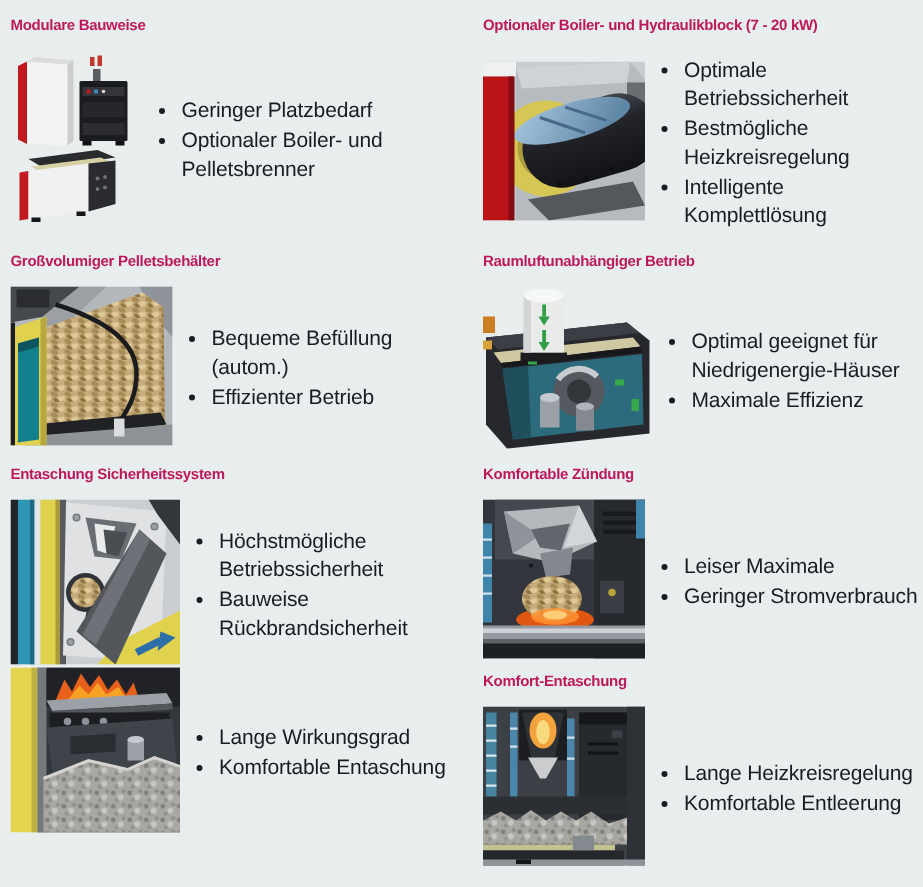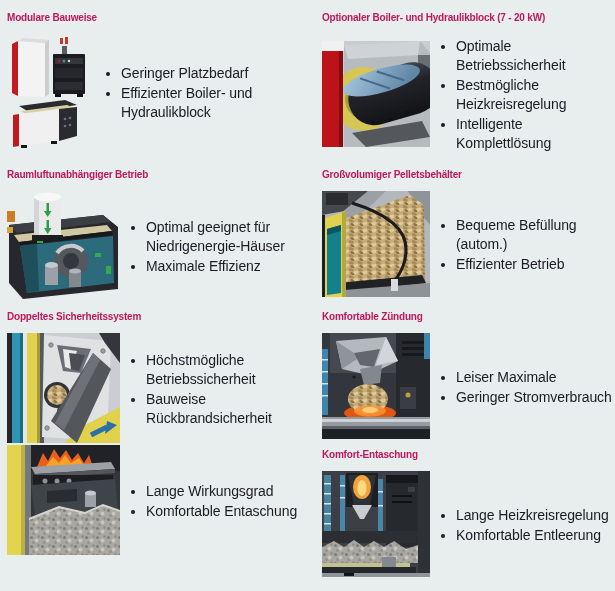--- a/index.html
+++ b/index.html
@@ -98,21 +98,21 @@
           <circle cx="58" cy="85" r="1.3" fill="#6f7277"></circle>
           <circle cx="63" cy="84" r="1.3" fill="#6f7277"></circle>
           <circle cx="58" cy="92" r="1.3" fill="#6f7277"></circle>
           <circle cx="63" cy="91" r="1.3" fill="#6f7277"></circle>
           <rect x="14" y="111" width="6" height="3" fill="#15161a"></rect>
           <rect x="44" y="107" width="6" height="3" fill="#15161a"></rect>
         </svg>
       </div>
       <ul class="bullets tight">
         <li>Geringer Platzbedarf</li>
-        <li>Effizienter Boiler- und Hydraulikblock</li>
+        <li>Optionaler Boiler- und Pelletsbrenner</li>
       </ul>
     </div>
   </section>
 
   <section class="feature">
     <h3>Optionaler Boiler- und Hydraulikblock (7 - 20 kW)</h3>
     <div class="row">
       <div class="imgbox">
         <svg width="108" height="106" viewBox="0 0 108 106">
           <rect width="108" height="106" fill="#c9cdd1"></rect>
@@ -132,20 +132,49 @@
           <polygon points="30,92 100,80 108,96 44,106" fill="#54575c"></polygon>
           <rect x="0" y="0" width="22" height="10" fill="#eef0f2"></rect>
           <polygon points="0,10 20,10 20,106 0,106" fill="#bb1318"></polygon>
           <rect x="17" y="10" width="4" height="96" fill="#840b10"></rect>
         </svg>
       </div>
       <ul class="bullets">
         <li>Optimale Betriebssicherheit</li>
         <li>Bestmögliche Heizkreisregelung</li>
         <li>Intelligente Komplettlösung</li>
+      </ul>
+    </div>
+  </section>
+
+  <section class="feature">
+    <h3>Großvolumiger Pelletsbehälter</h3>
+    <div class="row">
+      <div class="imgbox">
+        <svg width="108" height="106" viewBox="0 0 108 106">
+          <rect width="108" height="106" fill="#b3b8bd"></rect>
+          <polygon points="0,0 46,0 34,18 0,24" fill="#45484d"></polygon>
+          <rect x="4" y="2" width="22" height="12" fill="#2a2c30"></rect>
+          <polygon points="46,0 64,0 28,34 14,26" fill="#9ba0a5"></polygon>
+          <polygon points="86,0 108,0 108,34 94,16" fill="#8f949a"></polygon>
+          <polygon points="16,30 88,4 102,14 103,94 20,98" fill="url(#pel)"></polygon>
+          <polygon points="16,92 100,84 104,92 22,102" fill="#202226"></polygon>
+          <polygon points="10,100 108,92 108,106 10,106" fill="#8e9398"></polygon>
+          <path d="M30,12 C56,20 84,34 84,58 C84,76 76,84 72,92" fill="none" stroke="#1a1b1d" stroke-width="3"></path>
+          <rect x="69" y="88" width="7" height="12" fill="#dadbdc"></rect>
+          <polygon points="0,28 24,20 24,106 0,106" fill="#e0d14e"></polygon>
+          <polygon points="20,22 24,20 24,106 20,106" fill="#b6a83e"></polygon>
+          <polygon points="5,38 19,34 19,102 5,104" fill="#13808d"></polygon>
+          <polygon points="5,38 19,34 19,40 5,44" fill="#0d5560"></polygon>
+          <rect x="0" y="24" width="3" height="82" fill="#1d1e20"></rect>
+        </svg>
+      </div>
+      <ul class="bullets">
+        <li>Bequeme Befüllung (autom.)</li>
+        <li>Effizienter Betrieb</li>
       </ul>
     </div>
   </section>
 
   <section class="feature">
     <h3>Raumluftunabhängiger Betrieb</h3>
     <div class="row">
       <div class="imgbox">
         <svg width="113" height="110" viewBox="0 0 113 110">
           <polygon points="2,34 96,24 111,36 111,98 16,108 2,92" fill="#26282d"></polygon>
@@ -177,50 +206,21 @@
         </svg>
       </div>
       <ul class="bullets">
         <li>Optimal geeignet für Niedrigenergie-Häuser</li>
         <li>Maximale Effizienz</li>
       </ul>
     </div>
   </section>
 
   <section class="feature">
-    <h3>Großvolumiger Pelletsbehälter</h3>
-    <div class="row">
-      <div class="imgbox">
-        <svg width="108" height="106" viewBox="0 0 108 106">
-          <rect width="108" height="106" fill="#b3b8bd"></rect>
-          <polygon points="0,0 46,0 34,18 0,24" fill="#45484d"></polygon>
-          <rect x="4" y="2" width="22" height="12" fill="#2a2c30"></rect>
-          <polygon points="46,0 64,0 28,34 14,26" fill="#9ba0a5"></polygon>
-          <polygon points="86,0 108,0 108,34 94,16" fill="#8f949a"></polygon>
-          <polygon points="16,30 88,4 102,14 103,94 20,98" fill="url(#pel)"></polygon>
-          <polygon points="16,92 100,84 104,92 22,102" fill="#202226"></polygon>
-          <polygon points="10,100 108,92 108,106 10,106" fill="#8e9398"></polygon>
-          <path d="M30,12 C56,20 84,34 84,58 C84,76 76,84 72,92" fill="none" stroke="#1a1b1d" stroke-width="3"></path>
-          <rect x="69" y="88" width="7" height="12" fill="#dadbdc"></rect>
-          <polygon points="0,28 24,20 24,106 0,106" fill="#e0d14e"></polygon>
-          <polygon points="20,22 24,20 24,106 20,106" fill="#b6a83e"></polygon>
-          <polygon points="5,38 19,34 19,102 5,104" fill="#13808d"></polygon>
-          <polygon points="5,38 19,34 19,40 5,44" fill="#0d5560"></polygon>
-          <rect x="0" y="24" width="3" height="82" fill="#1d1e20"></rect>
-        </svg>
-      </div>
-      <ul class="bullets">
-        <li>Bequeme Befüllung (autom.)</li>
-        <li>Effizienter Betrieb</li>
-      </ul>
-    </div>
-  </section>
-
-  <section class="feature">
-    <h3>Doppeltes Sicherheitssystem</h3>
+    <h3>Entaschung Sicherheitssystem</h3>
     <div class="row">
       <div class="imgbox">
         <svg width="113" height="110" viewBox="0 0 113 110">
           <rect width="113" height="110" fill="#caced2"></rect>
           <rect x="0" y="0" width="5" height="110" fill="#232428"></rect>
           <rect x="5" y="0" width="12" height="110" fill="#2e96b4"></rect>
           <rect x="13" y="0" width="3" height="110" fill="#1e6a82"></rect>
           <rect x="16" y="0" width="4" height="110" fill="#e3e5e7"></rect>
           <rect x="20" y="0" width="12" height="110" fill="#e1d24d"></rect>
           <rect x="30" y="0" width="3" height="110" fill="#a89b39"></rect>

